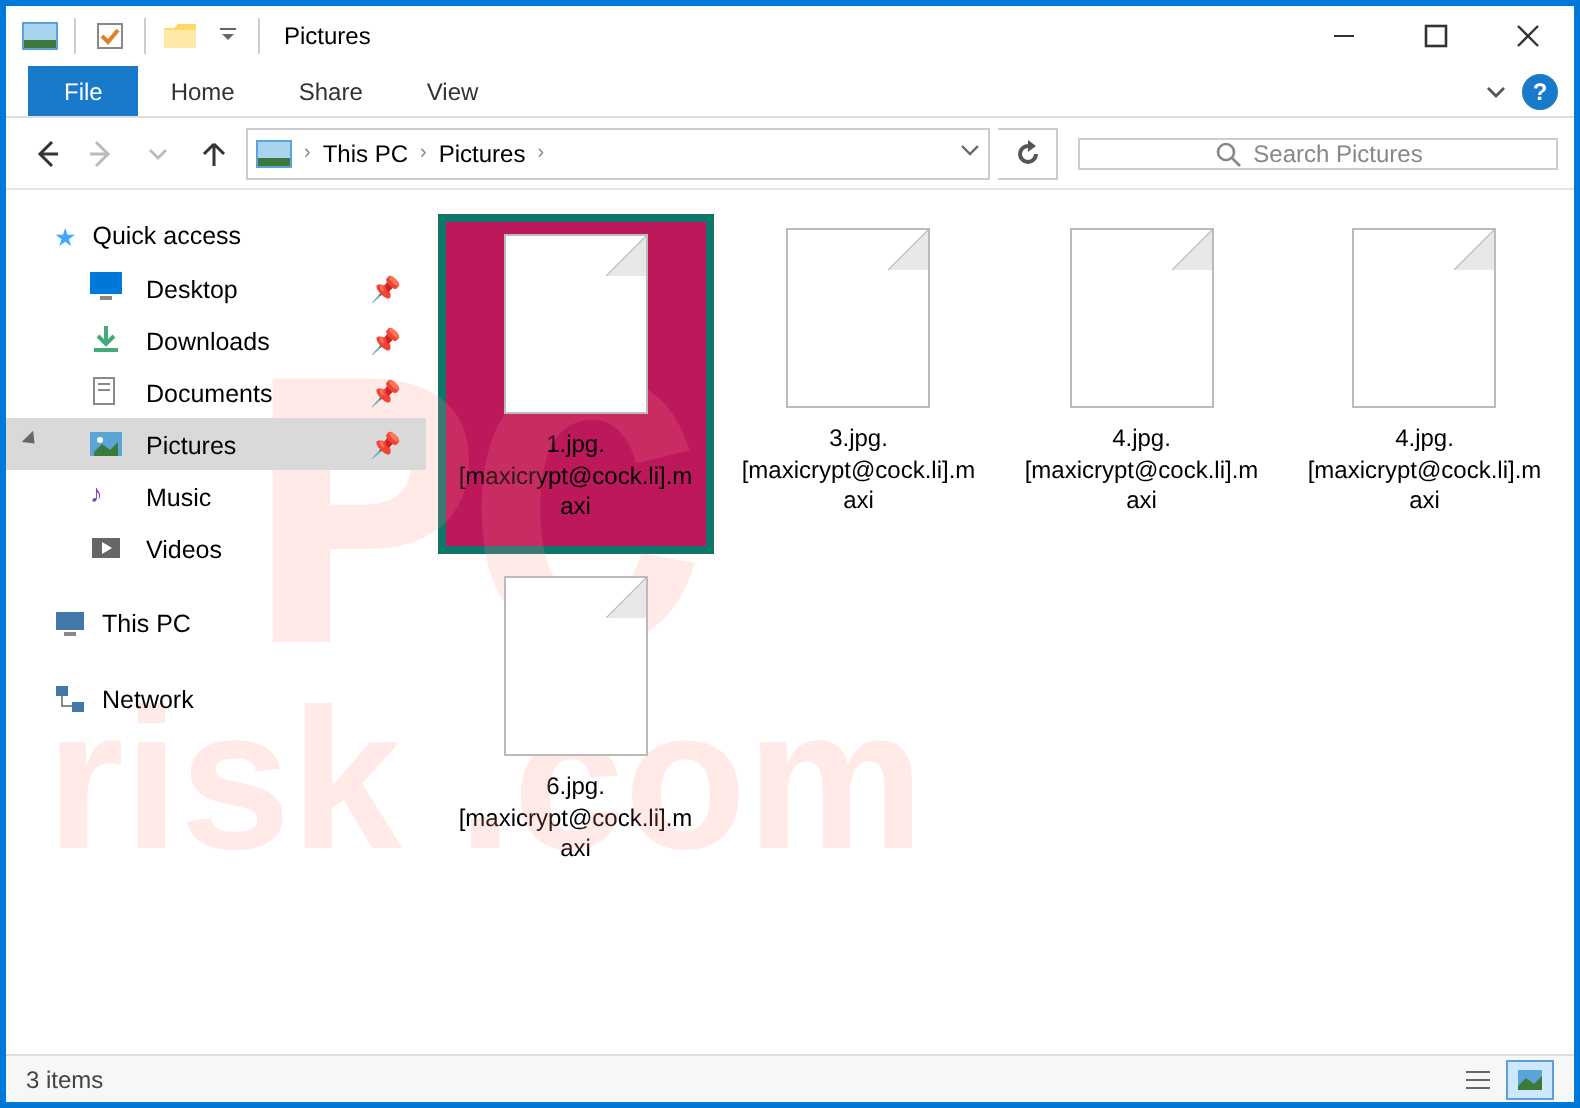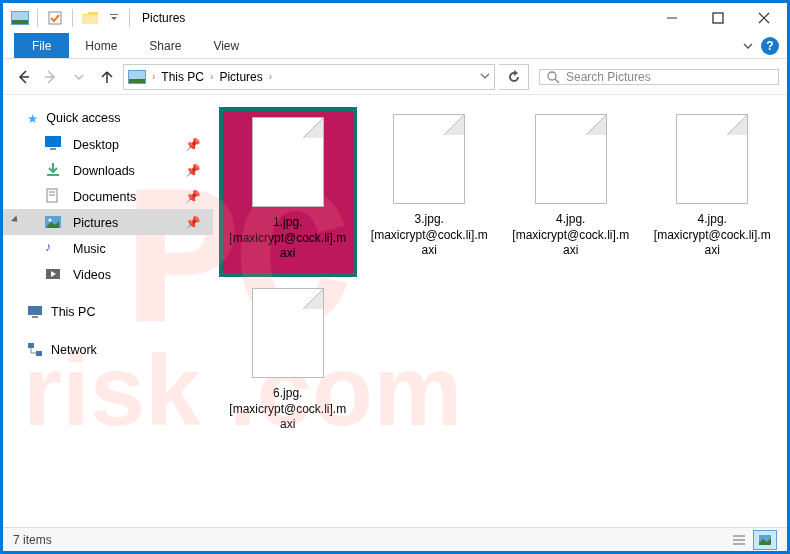--- a/index.html
+++ b/index.html
@@ -20,21 +20,21 @@
 .ribbon-right { margin-left: auto; display: flex; align-items: center; padding-right: 8px; gap: 8px; }
 .help-circle { width: 18px; height: 18px; border-radius: 50%; background: #1979ca; color: #fff; font-size: 12px; display: flex; align-items: center; justify-content: center; font-weight: bold; }
 
 .navrow { height: 36px; display: flex; align-items: center; padding: 0 8px; gap: 4px; border-bottom: 1px solid #e5e5e5; }
 .nav-arrow { width: 24px; height: 24px; display: flex; align-items: center; justify-content: center; color: #555; }
 .nav-arrow.disabled { color: #bbb; }
 .addressbar { flex: 1; height: 26px; border: 1px solid #ccc; display: flex; align-items: center; padding: 0 4px; gap: 6px; font-size: 12px; }
 .crumb { display: flex; align-items: center; gap: 4px; }
 .crumb-sep { color: #888; font-size: 10px; }
 .refresh { width: 30px; height: 26px; border: 1px solid #ccc; border-left: none; display: flex; align-items: center; justify-content: center; }
-.searchbox { width: 240px; height: 16px; border: 1px solid #ccc; display: flex; align-items: center; padding: 0 6px; gap: 6px; color: #888; font-size: 12px; margin-left: 6px; }
+.searchbox { width: 240px; height: 16px; border: 1px solid #ccc; display: flex; align-items: center; padding: 0 6px; gap: 6px; color: #888; font-size: 12px; margin-left: 6px; justify-content: center; }
 
 .body { display: flex; height: calc(100% - 30px - 26px - 36px - 24px); }
 .sidebar { width: 210px; padding: 10px 0; font-size: 12.5px; }
 .tree-item { display: flex; align-items: center; height: 26px; padding-left: 24px; gap: 8px; position: relative; }
 .tree-item.sub { padding-left: 42px; justify-content: space-between; padding-right: 12px; }
 .tree-item.selected { background: #d9d9d9; }
 .tree-item.selected::before { content: ""; position: absolute; left: 10px; top: 7px; width: 0; height: 0; border-left: 5px solid #666; border-top: 4px solid transparent; border-bottom: 4px solid transparent; transform: rotate(45deg); }
 .tree-group { margin-bottom: 12px; }
 .pin { color: #888; }
 .ticon { width: 16px; height: 16px; display: inline-block; }
@@ -288,21 +288,21 @@
       <div class="file-label">4.jpg.[maxicrypt@cock.li].maxi</div>
     </div>
     <div class="fileitem">
       <div class="file-icon"></div>
       <div class="file-label">6.jpg.[maxicrypt@cock.li].maxi</div>
     </div>
   </div>
 </div>
 
 <div class="statusbar">
-  <span>7 items</span>
+  <span>3 items</span>
   <div class="status-right">
     <div class="view-btn">
         <svg width="14" height="12">
           <line x1="1" y1="2" x2="13" y2="2" stroke="#666"></line>
           <line x1="1" y1="6" x2="13" y2="6" stroke="#666"></line>
           <line x1="1" y1="10" x2="13" y2="10" stroke="#666"></line>
         </svg>
       </div>
     <div class="view-btn selected">
         <svg width="14" height="12">

